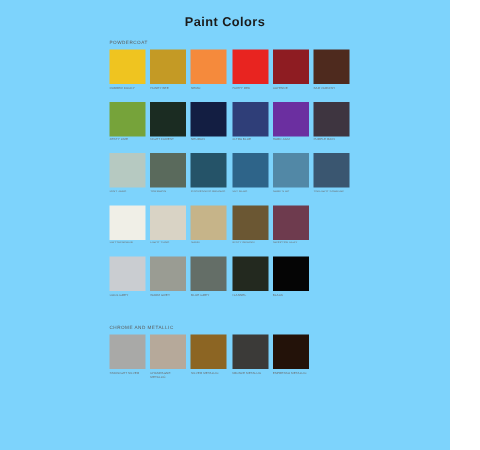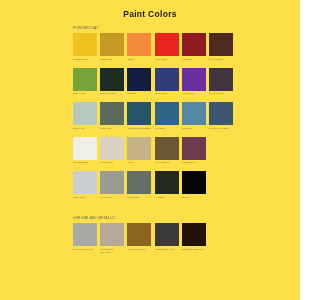--- a/index.html
+++ b/index.html
@@ -11,21 +11,21 @@
     height: 300px;
     background: #ffffff;
     font-family: "Liberation Sans", sans-serif;
     overflow: hidden;
   }
   .page {
     position: relative;
     width: 300px;
     height: 300px;
     box-sizing: border-box;
-    background: #fde047;
+    background: #7dd3fc;
   }
   .page-title {
     text-align: center;
     font-size: 8.5px;
     font-weight: bold;
     color: #1a1a1a;
     letter-spacing: 0.3px;
     padding-top: 9px;
     margin: 0;
   }

